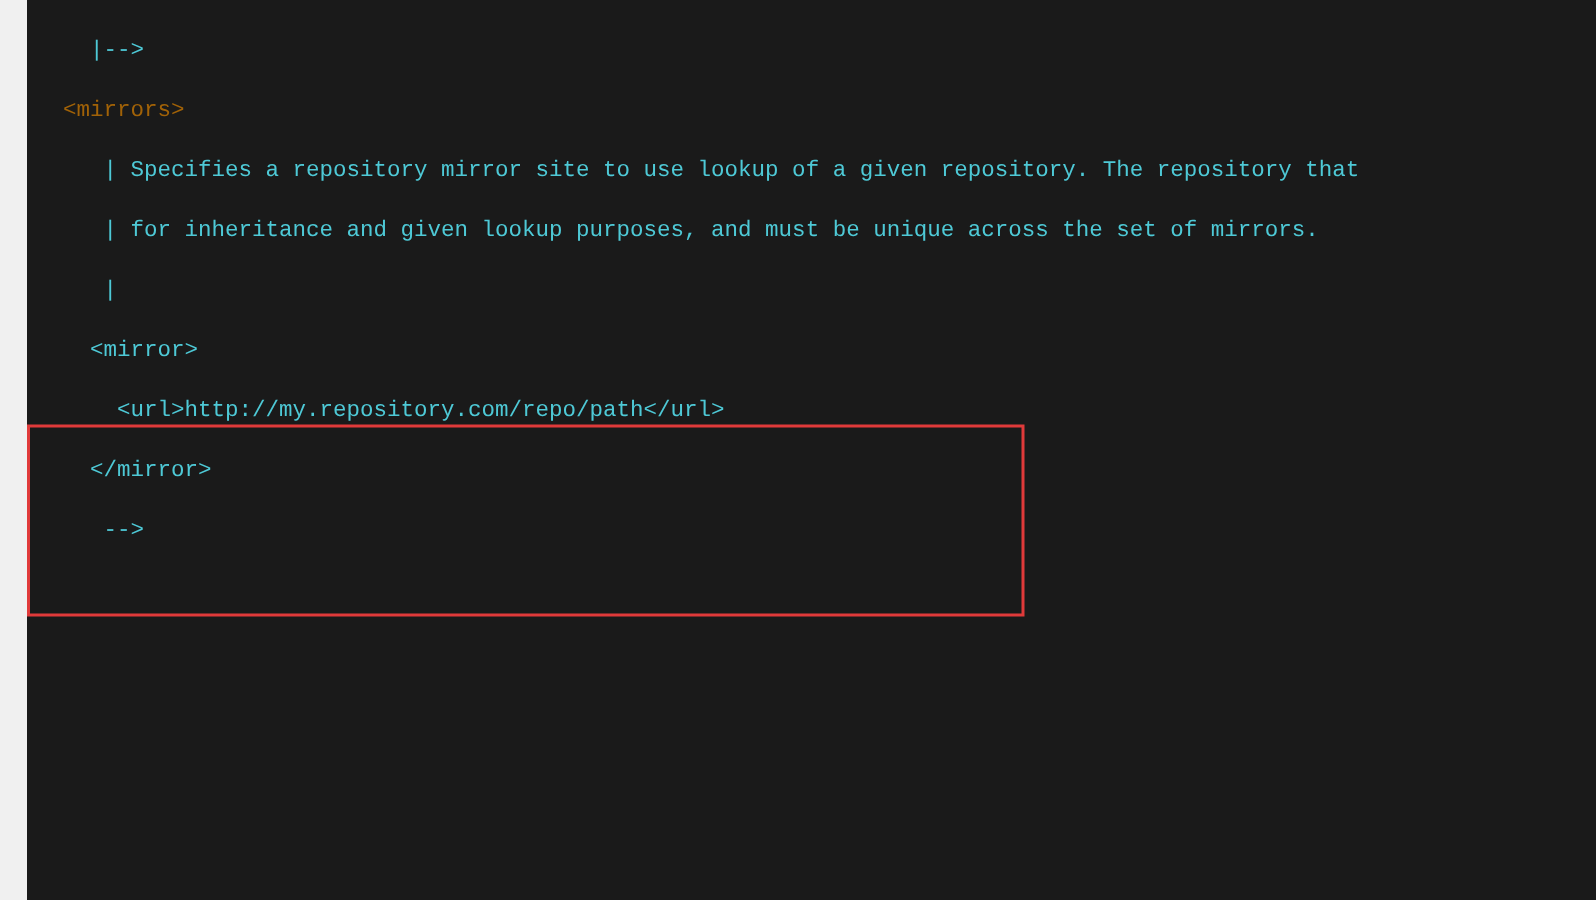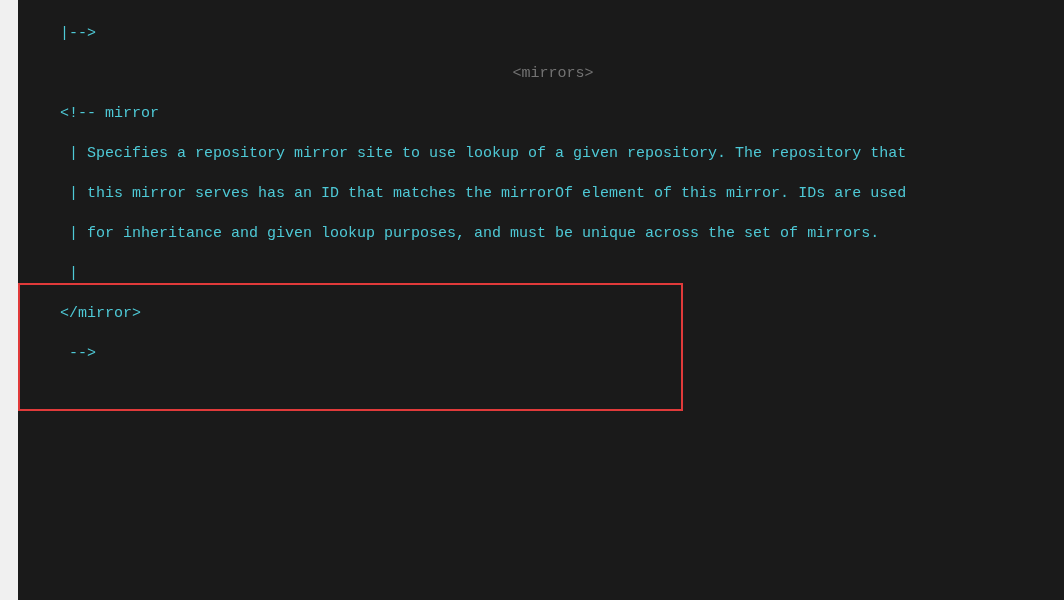--- a/index.html
+++ b/index.html
@@ -24,21 +24,21 @@
   .editor {
     position:absolute;
     left:18px; top:0; right:0; bottom:0;
     background:#1a1a1a;
     white-space:pre;
     padding-top:4px;
     padding-left:6px;
   }
   .line { display:block; height:20px; }
   .c-comment { color:#4ec9d6; } 
-  .c-tag     { color:#737373;text-align:center; }
+  .c-tag     { color:#a16207; }
   .highlight-box {
     position:absolute;
     border:2px solid #e03a3a;
     pointer-events:none;
   }
   .hl-main {
     left:18px;
     top:283px;
     width:665px;
     height:128px;
@@ -54,25 +54,25 @@
 </style>
 </head>
 <body>
 
 <div class="gutter"></div>
 <div class="mark"></div>
 
 <div class="editor">
 <span class="line c-comment">    |--&gt;</span>
 <span class="line c-tag">  &lt;mirrors&gt;</span>
-<span class="line c-comment">    &lt;!-- mirror</span>
 <span class="line c-comment">     | Specifies a repository mirror site to use lookup of a given repository. The repository that</span>
-<span class="line c-comment">     | this mirror serves has an ID that matches the mirrorOf element of this mirror. IDs are used</span>
 <span class="line c-comment">     | for inheritance and given lookup purposes, and must be unique across the set of mirrors.</span>
 <span class="line c-comment">     |</span>
+<span class="line c-comment">    &lt;mirror&gt;</span>
+<span class="line c-comment">      &lt;url&gt;http://my.repository.com/repo/path&lt;/url&gt;</span>
 <span class="line c-comment">    &lt;/mirror&gt;</span>
 <span class="line c-comment">     --&gt;</span>
 <span class="line"></span>
 
 
 
 
 
 
 

